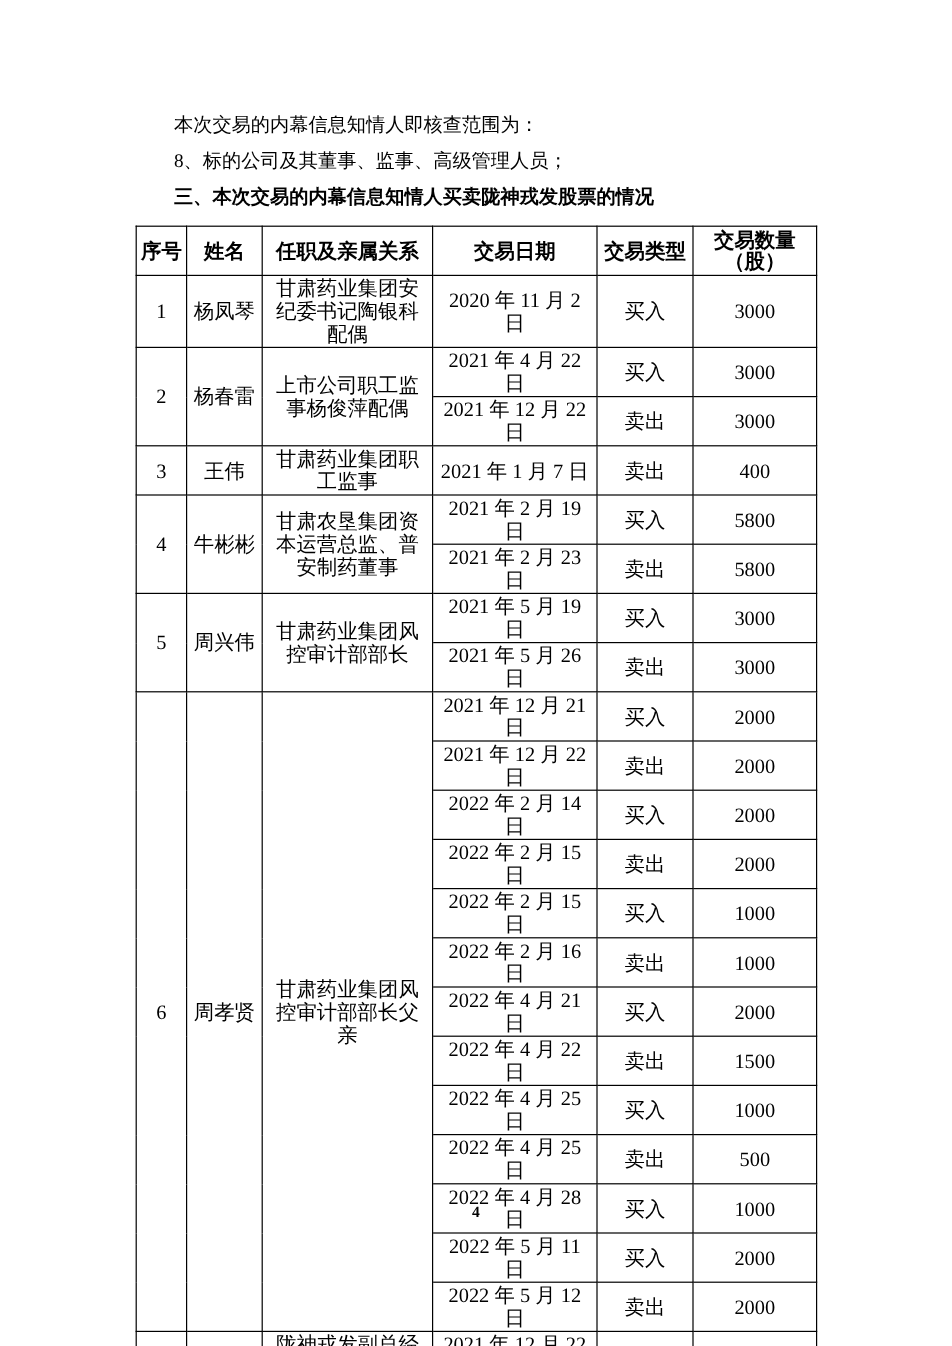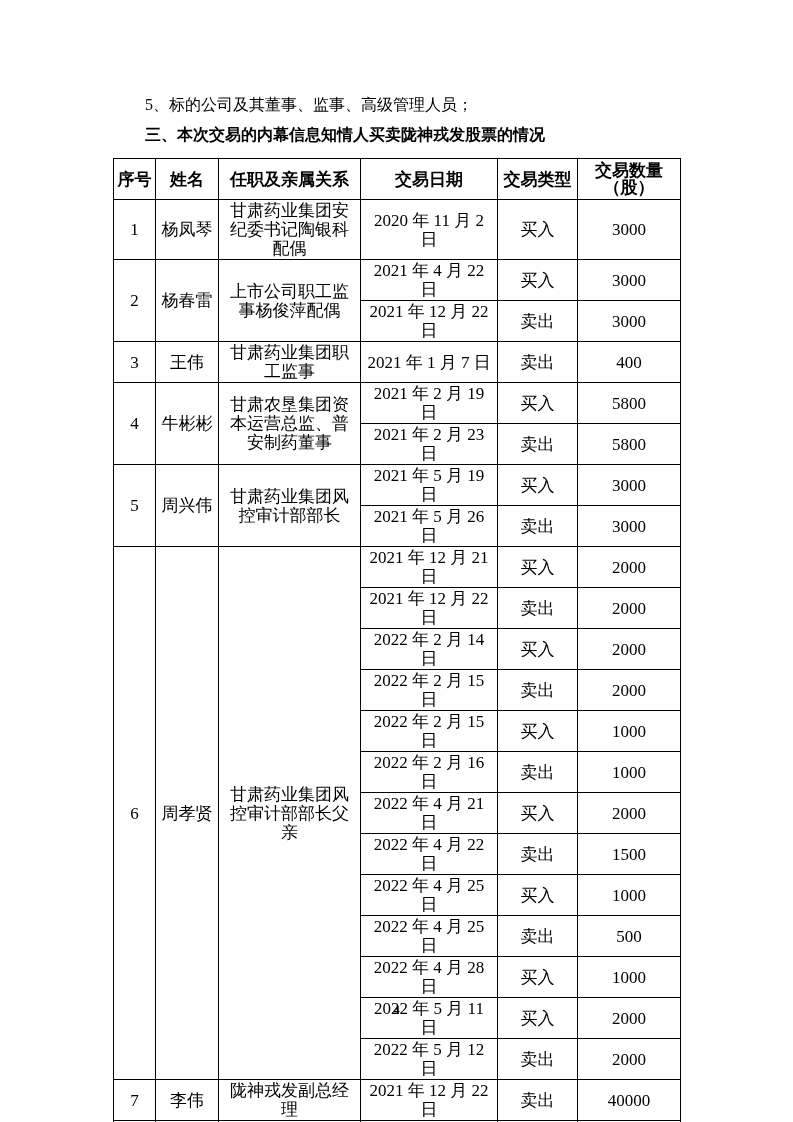--- a/index.html
+++ b/index.html
@@ -57,21 +57,22 @@
     text-align:center;
     font-size:13px;
     font-weight:bold;
   }
 </style>
 </head>
 <body>
 
 <div class="page">
   <div class="content">
-    <p class="para">5、标的公司及其董事、监事、高级管理人员；</p>
+    <p class="para">本次交易的内幕信息知情人即核查范围为：</p>
+    <p class="para">8、标的公司及其董事、监事、高级管理人员；</p>
     <p class="para heading">三、本次交易的内幕信息知情人买卖陇神戎发股票的情况</p>
 
     <table class="trades">
       <colgroup>
         <col style="width:42px">
         <col style="width:63px">
         <col style="width:142px">
         <col style="width:137px">
         <col style="width:80px">
         <col style="width:103px">

